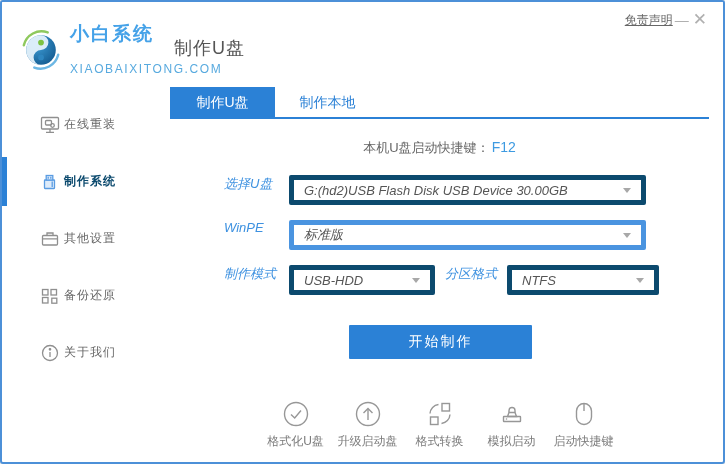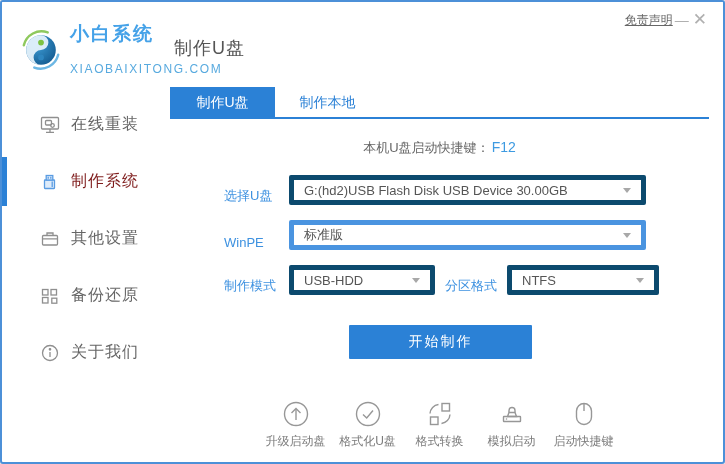--- a/index.html
+++ b/index.html
@@ -17,36 +17,36 @@
   .logo-sub{ font-size:12px; color:#58aadf; letter-spacing:1.6px; margin-top:17px;}
   .page-title{ position:absolute; left:172px; top:34px; font-size:18px; color:#555; letter-spacing:1px;}
   .winctrl{ position:absolute; top:7px; right:14px; display:flex; align-items:center; height:22px;}
   .disclaimer{ font-size:12px; color:#666; text-decoration:underline; cursor:pointer; }
   .btn-min{ font-size:14px; color:#b0b0b0; cursor:pointer; line-height:10px; padding:0 2px;}
   .btn-close{ font-size:17px; color:#b0b0b0; cursor:pointer; line-height:14px; padding:0 2px;}
   
   .bodywrap{ display:flex; height:377px; }
   .sidebar{ width:168px; padding-top:9px; }
   .nav-item{ position:relative; height:57px; display:flex; align-items:center; padding-left:38px; cursor:pointer; }
-  .nav-item .nav-label{ font-size:16px; color:#666; margin-left:11px; letter-spacing:1px;}
-  .nav-item.active .nav-label{ color:#7f1d1d; }
+  .nav-item .nav-label{ font-size:12px; color:#666; margin-left:4px; letter-spacing:1px;}
+  .nav-item.active .nav-label{ color:#0c4a6e;font-weight:bold; }
   .nav-item.active::before{
     content:""; position:absolute; left:0; top:4px; width:5px; height:49px; background:#2b81d6;
   }
   .nav-icon{ width:20px; height:20px; display:flex; align-items:center; justify-content:center; }
   .main{ flex:1; margin-right:14px; }
   
   .tabbar{ display:flex; border-bottom:2px solid #2b81d6; height:32px; }
   .tab{ width:105px; text-align:center; line-height:31px; font-size:14px; cursor:pointer; color:#2b81d6;}
   .tab.active{ background:#2b81d6; color:#fff; }
   
   .hotkey{ margin-top:20px; text-align:center; font-size:13px; color:#666; height:22px; }
   .hotkey .key{ font-size:14px; color:#3d9ae1; margin-left:2px; }
   .form{ margin-top:14px; }
-  .frow{ display:flex; align-items:flex-end; margin-left:54px; margin-top:15px; height:30px;}
+  .frow{ display:flex; align-items:flex-start; margin-left:54px; margin-top:15px; height:30px;font-style:italic;}
   .frow:first-child{ margin-top:0; }
   .flabel{ width:65px; font-size:13px; color:#3d91e0; }
   .flabel.mid{ width:52px; margin-left:10px; }
   .dropdown{
     height:30px; border:5px solid #0c4a6e; border-radius:2px; background:#fff;
     display:flex; align-items:center; justify-content:space-between;
     padding:0 10px; font-size:13px; color:#555; cursor:pointer;
   }
   .dropdown .val{ white-space:nowrap; overflow:hidden; }
   .dd-wide{ width:357px; }
@@ -205,34 +205,34 @@
         </div>
       </div>
 
       <button class="start-btn">开始制作</button>
 
       <div class="tools">
         <div class="tool">
           <div class="ticon">
             <svg width="28" height="28" viewBox="0 0 28 28" fill="none" stroke="#979797" stroke-width="1.4">
               <circle cx="14" cy="14" r="11.5"></circle>
+              <polyline points="9,14.5 12.7,18 19,10.5"></polyline>
+            </svg>
+          </div>
+          <div class="tlabel">格式化U盘</div>
+        </div>
+        <div class="tool">
+          <div class="ticon">
+            <svg width="28" height="28" viewBox="0 0 28 28" fill="none" stroke="#979797" stroke-width="1.4">
+              <circle cx="14" cy="14" r="11.5"></circle>
               <line x1="14" y1="20" x2="14" y2="9"></line>
               <polyline points="9.5,13 14,8.5 18.5,13"></polyline>
             </svg>
           </div>
           <div class="tlabel">升级启动盘</div>
-        </div>
-        <div class="tool">
-          <div class="ticon">
-            <svg width="28" height="28" viewBox="0 0 28 28" fill="none" stroke="#979797" stroke-width="1.4">
-              <circle cx="14" cy="14" r="11.5"></circle>
-              <polyline points="9,14.5 12.7,18 19,10.5"></polyline>
-            </svg>
-          </div>
-          <div class="tlabel">格式化U盘</div>
         </div>
         <div class="tool">
           <div class="ticon">
             <svg width="28" height="28" viewBox="0 0 28 28" fill="none" stroke="#979797" stroke-width="1.4">
               <rect x="16" y="3.5" width="7.5" height="7.5"></rect>
               <rect x="4.5" y="17" width="7.5" height="7.5"></rect>
               <path d="M12.5 4.5 A 9.5 9.5 0 0 0 4 13.5"></path>
               <path d="M15.5 23.5 A 9.5 9.5 0 0 0 24 14.5"></path>
             </svg>
           </div>

